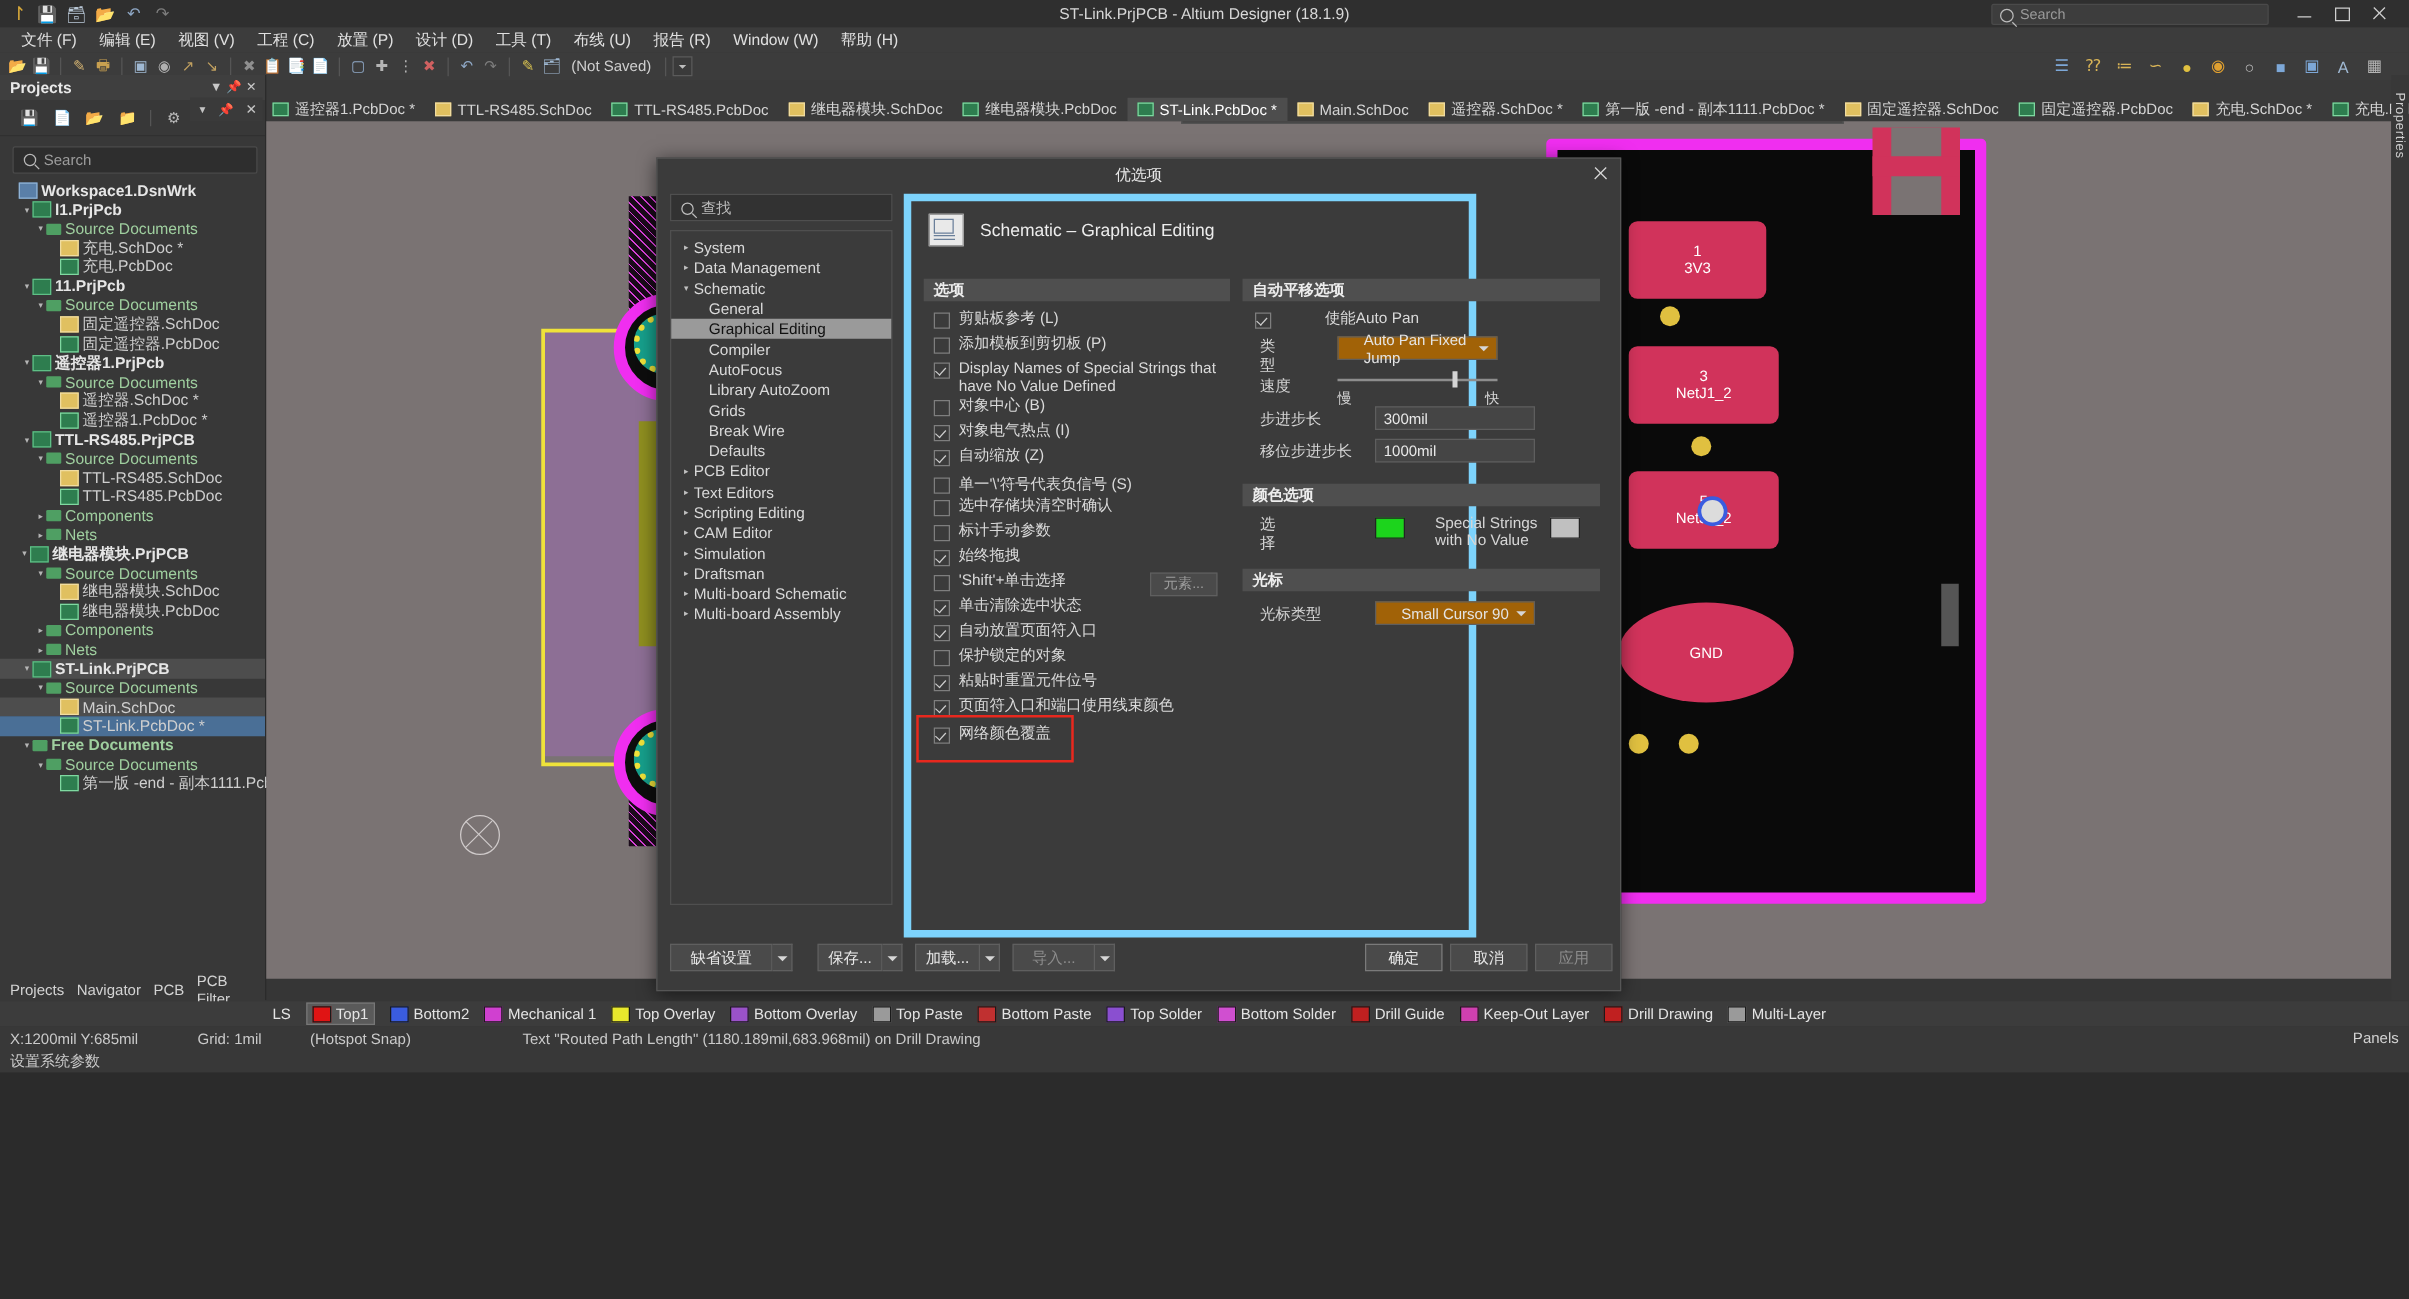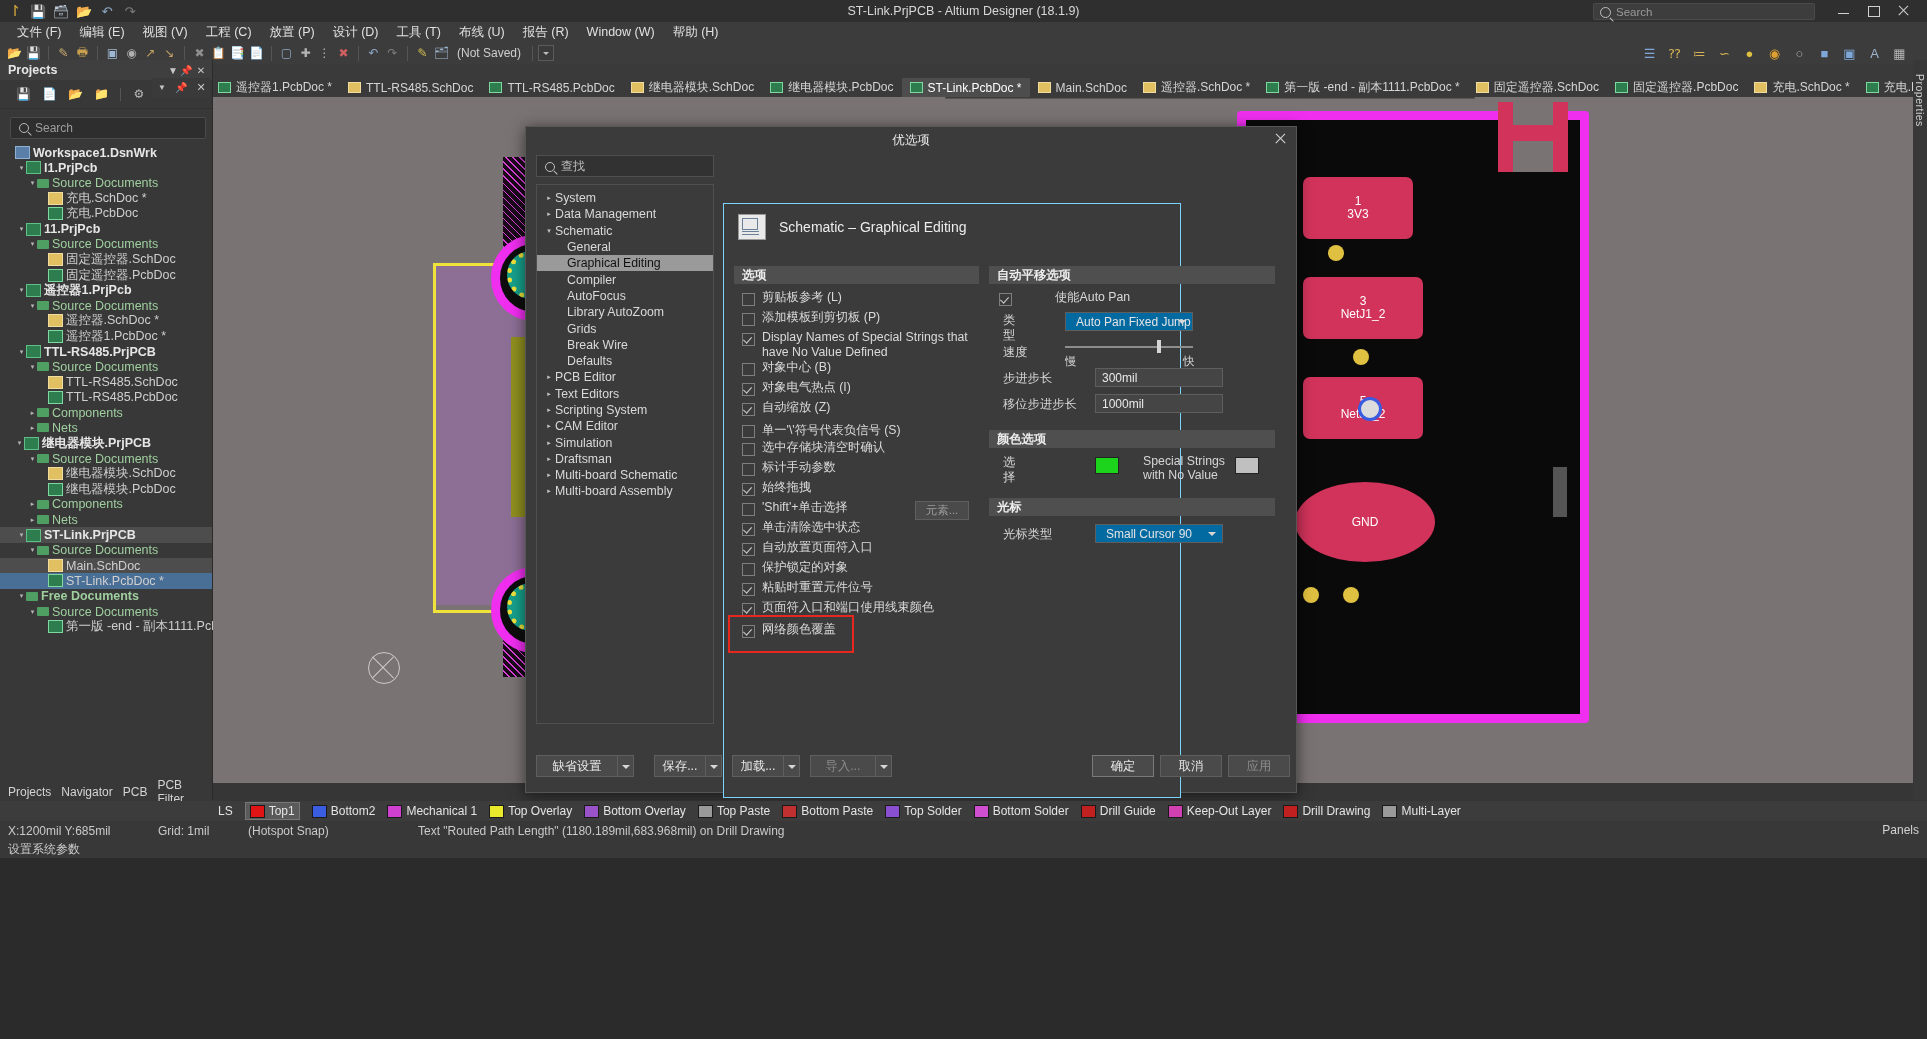--- a/index.html
+++ b/index.html
@@ -116,39 +116,39 @@
   .find{position:absolute;left:0;top:0;width:178px;height:22px;background:#323232;border:1px solid #4f4f4f;font-size:12px;color:#bdbdbd;display:flex;align-items:center;padding-left:24px;box-sizing:border-box;}
   .find .mag{position:absolute;left:8px;top:6px;width:8px;height:8px;border:1.3px solid #c0c0c0;border-radius:50%;}
   .find .mag:after{content:"";position:absolute;right:-4px;bottom:-2px;width:5px;height:1.3px;background:#c0c0c0;transform:rotate(45deg);}
 
   .navtree{position:absolute;left:0;top:29px;width:178px;height:540px;background:#3b3b3b;border:1px solid #4f4f4f;padding-top:5px;box-sizing:border-box;}
   .nrow{height:16.3px;display:flex;align-items:center;font-size:12.3px;color:#d9d9d9;white-space:nowrap;padding-left:6px;}
   .nrow .arr{width:12px;text-align:center;font-size:7px;color:#c0c0c0;}
   .nrow.child{padding-left:30px;}
   .nrow.sel{background:#9a9a9a;color:#111;}
 
-  .rightpane{position:absolute;left:187px;top:0;width:458px;height:595px;background:#3b3b3b;border:1px solid #7dd3fc;box-sizing:border-box;margin-top:48px;}
+  .rightpane{position:absolute;left:187px;top:0;width:458px;height:595px;background:#3b3b3b;border:6px solid #7dd3fc;box-sizing:border-box;}
   .rp-head{display:flex;align-items:center;height:46px;padding-left:14px;}
   .rp-icon{width:26px;height:24px;background:#e9e9e9;border:1px solid #9a9a9a;margin-right:13px;position:relative;}
   .rp-icon:before{content:"";position:absolute;left:3px;top:3px;width:14px;height:10px;border:1px solid #6a7f9a;}
   .rp-icon:after{content:"";position:absolute;left:3px;top:16px;width:17px;height:1px;background:#6a7f9a;box-shadow:0 3px 0 #6a7f9a;}
   .rp-title{font-size:14px;color:#ededed;}
 
   .grouphead{background:#4f4f4f;height:18px;line-height:18px;font-size:12.3px;font-weight:bold;color:#ededed;padding-left:8px;}
   .colL{position:absolute;left:10px;top:62px;width:245px;}
   .colR{position:absolute;left:265px;top:62px;width:286px;}
 
   .opt{display:flex;align-items:flex-start;height:20px;font-size:12.3px;color:#dadada;padding-left:8px;}
   .cb{width:11px;height:11px;border:1px solid #7e7e7e;background:#3b3b3b;margin-right:7px;margin-top:3px;flex:none;position:relative;}
   .cb.on:after{content:"";position:absolute;left:2px;top:1px;width:4px;height:7px;border:1.6px solid #cfcfcf;border-top:0;border-left:0;transform:rotate(42deg);}
   .opt.two{height:30px;align-items:flex-start;}
   .opt .lbl{line-height:15px;}
 
   .subbtn{position:absolute;right:10px;width:52px;height:17px;background:#4a4a4a;border:1px solid #5f5f5f;font-size:11.5px;color:#9d9d9d;text-align:center;line-height:17px;}
-  .sel-box{height:19px;background:#0369a1;border:1px solid #5e5e5e;font-size:12px;color:#e4e4e4;display:flex;align-items:center;padding-left:10px;position:relative;box-sizing:border-box;}
+  .sel-box{height:19px;background:#a16207;border:1px solid #5e5e5e;font-size:12px;color:#e4e4e4;display:flex;align-items:center;padding-left:20px;position:relative;box-sizing:border-box;}
   .sel-box .chev{position:absolute;right:3px;top:0;bottom:0;width:15px;display:flex;align-items:center;justify-content:center;}
   .sel-box .chev:after{content:"";border-left:4px solid transparent;border-right:4px solid transparent;border-top:4px solid #d6d6d6;}
   .txt-box{height:19px;background:#454545;border:1px solid #5e5e5e;font-size:12px;color:#e9e9e9;display:flex;align-items:center;padding-left:6px;box-sizing:border-box;}
   .slider{position:relative;height:14px;}
   .slider .track{position:absolute;left:0;right:0;top:6px;height:2px;background:#8d8d8d;}
   .slider .thumb{position:absolute;top:0;width:4px;height:13px;background:#d5d5d5;}
   .swatch{width:22px;height:15px;border:1px solid #232323;}
 
   .redbox{position:absolute;border:2px solid #e8281e;}
 
@@ -612,21 +612,21 @@
           <div class="nrow">
             <span class="arr">▸</span>
             <span>PCB Editor</span>
           </div>
           <div class="nrow">
             <span class="arr">▸</span>
             <span>Text Editors</span>
           </div>
           <div class="nrow">
             <span class="arr">▸</span>
-            <span>Scripting System</span>
+            <span>Scripting Editing</span>
           </div>
           <div class="nrow">
             <span class="arr">▸</span>
             <span>CAM Editor</span>
           </div>
           <div class="nrow">
             <span class="arr">▸</span>
             <span>Simulation</span>
           </div>
           <div class="nrow">

